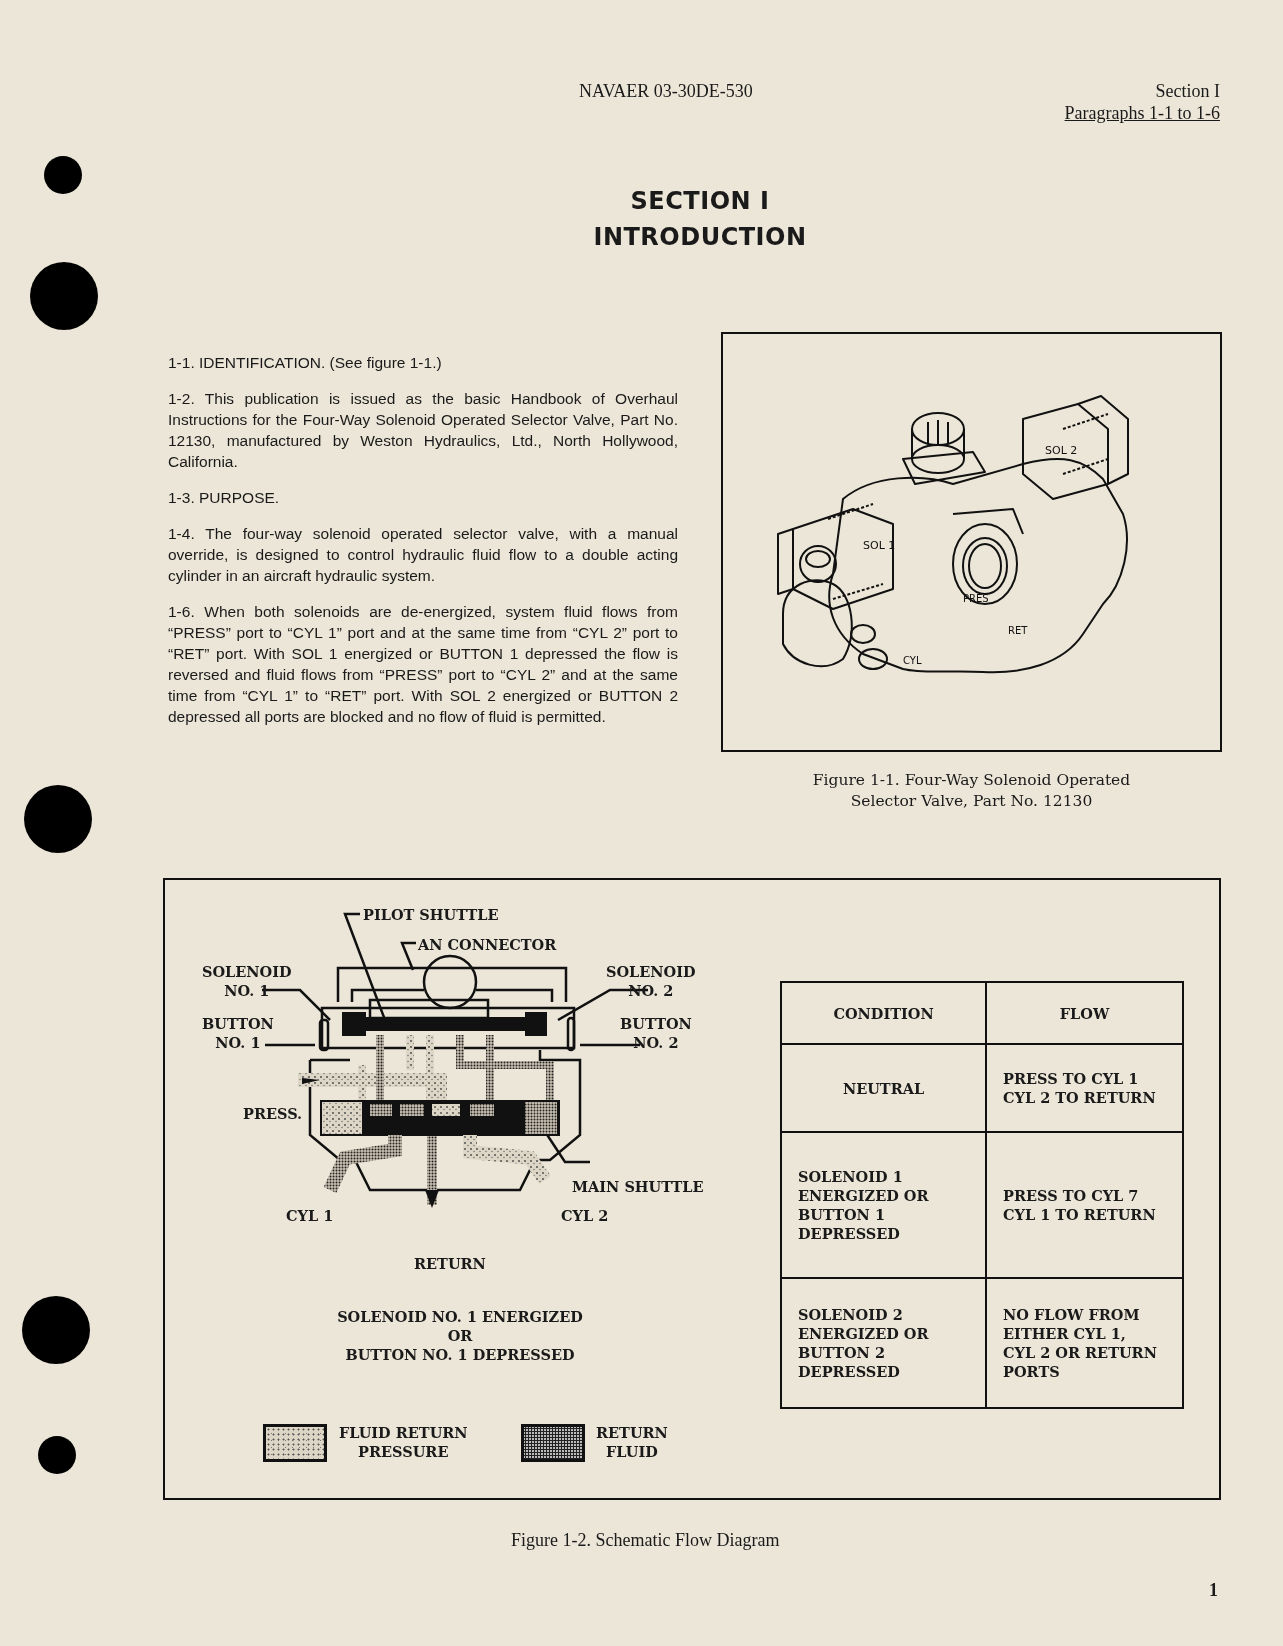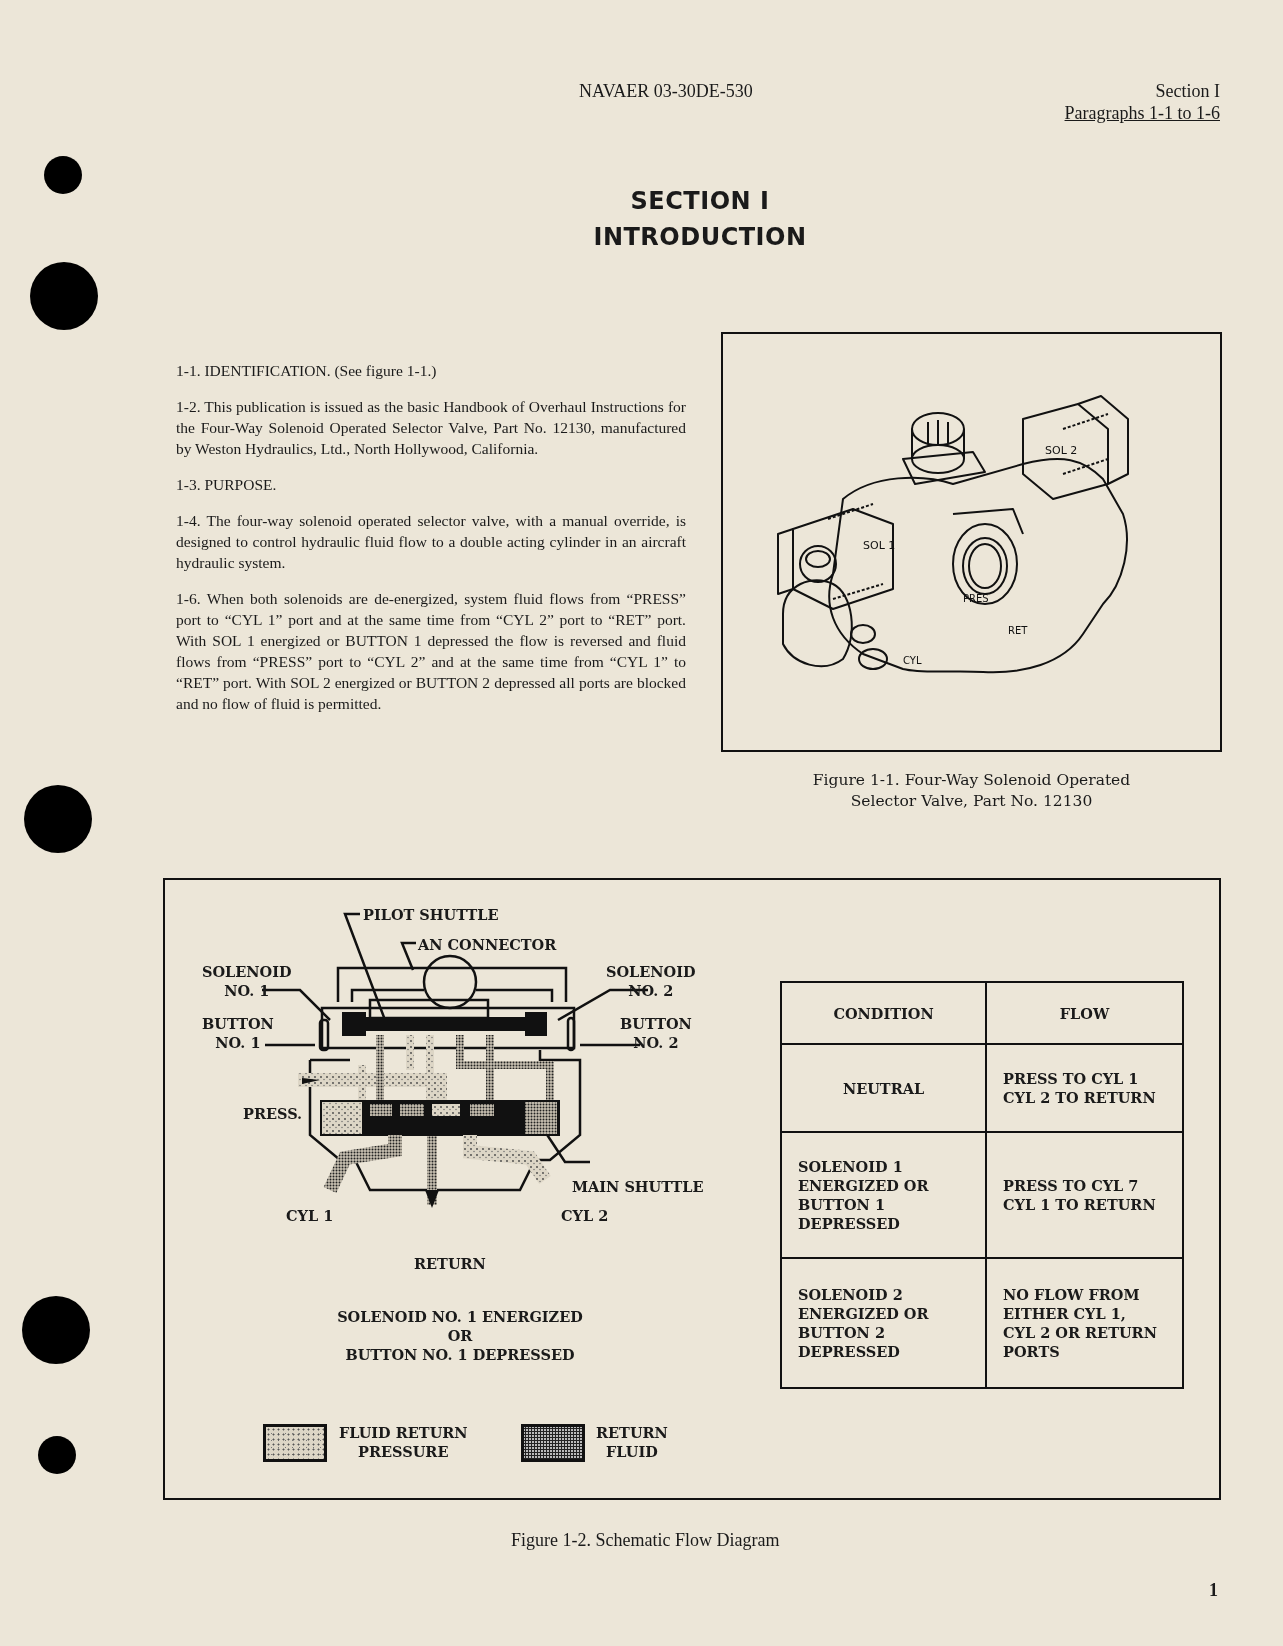--- a/index.html
+++ b/index.html
@@ -10,22 +10,22 @@
     color: #1a1a1a;
   }
   .abs { position: absolute; }
   .hole { position: absolute; background: #000; border-radius: 50%; }
   .hdr { font-family: "Liberation Serif", serif; font-size: 18px; line-height: 22px; }
   .sec-title {
     font-family: "DejaVu Sans", sans-serif; font-weight: bold;
     font-size: 24px; text-align: center; letter-spacing: 0.5px; line-height: 36px;
   }
   .para {
-    font-family: Liberation Serif, serif; font-size: 15.5px; line-height: 21px;
-    text-align: justify; width: 510px; margin: 8px;
+    font-family: Liberation Sans, sans-serif; font-size: 15.5px; line-height: 21px;
+    text-align: justify; width: 510px; margin: 0;
   }
   .para.last-line-justify { text-align-last: left; }
   .frame { position: absolute; border: 2px solid #111; box-sizing: border-box; }
   .caption { font-family: "DejaVu Serif", serif; font-size: 15.5px; line-height: 21px; text-align: center; }
   .lbl {
     position: absolute; font-family: "DejaVu Serif", serif; font-weight: bold;
     font-size: 14.5px; line-height: 19px; white-space: nowrap;
   }
   table.flow {
     position: absolute; border-collapse: collapse;
@@ -231,21 +231,21 @@
   </tr>
   <tr style="height:88px;">
     <td class="c1 center">
       <span class="line-text">NEUTRAL</span>
     </td>
     <td class="c2">
       <span class="line-text">PRESS TO CYL 1</span>
       <span class="line-text">CYL 2 TO RETURN</span>
     </td>
   </tr>
-  <tr style="height:126px;border-radius:31px;">
+  <tr style="height:146px;border-radius:31px;">
     <td class="c1">
       <span class="line-text">SOLENOID 1</span>
       <span class="line-text">ENERGIZED OR</span>
       <span class="line-text">BUTTON  1</span>
       <span class="line-text">DEPRESSED</span>
     </td>
     <td class="c2">
       <span class="line-text">PRESS TO CYL 7</span>
       <span class="line-text">CYL 1 TO RETURN</span>
     </td>

